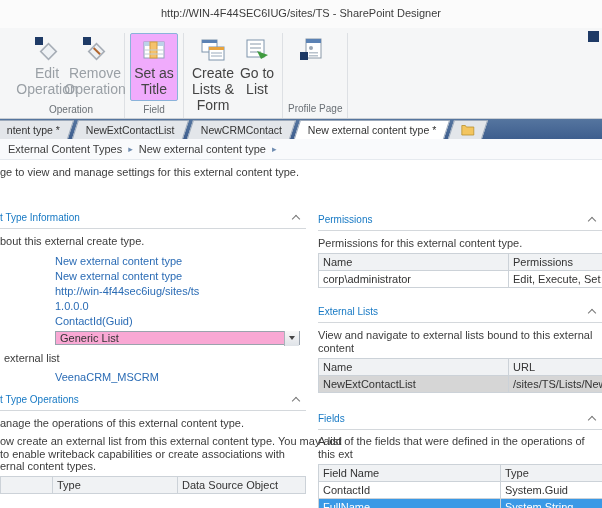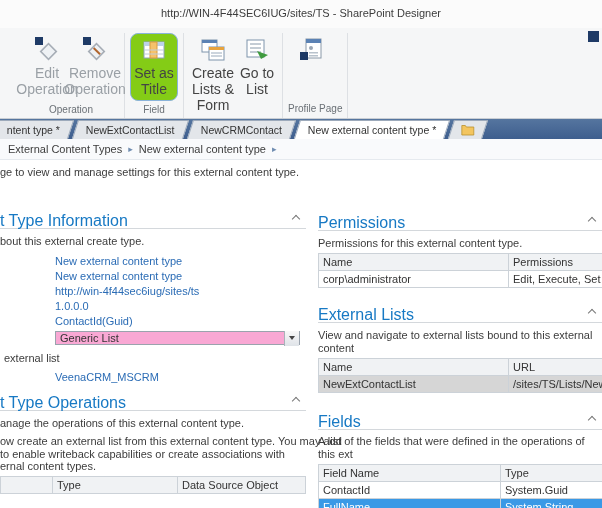--- a/index.html
+++ b/index.html
@@ -6,21 +6,21 @@
   html,body{width:602px;height:508px;overflow:hidden;}
   body{font-family:"Liberation Sans","DejaVu Sans",sans-serif;font-size:11px;color:#333;background:#fff;position:relative;}
 
   .titlebar{height:28px;background:#fbfbfb;text-align:center;padding-top:7px;color:#3c3c3c;}
 
   .ribbon{position:absolute;top:28px;left:0;right:0;height:91px;background:#f5f6f7;border-bottom:1px solid #c9ced4;display:flex;align-items:stretch;padding:5px 0 0 18px;}
   .rgroup{display:flex;flex-direction:column;padding:0 5px;border-right:1px solid #dde0e4;}
   .rbtns{display:flex;align-items:flex-start;}
   .rbtn{width:48px;display:flex;flex-direction:column;align-items:center;text-align:center;font-size:14px;line-height:1.15;color:#444;padding:3px 1px;border:1px solid transparent;border-radius:2px;cursor:default;}
   .rbtn.disabled{color:#9aa0a6;}
-  .rbtn.selected{background:#84cc16;border-color:#8ab3da;border-radius:8px;}
+  .rbtn.selected{background:#f0abfc;border-color:#8ab3da;}
   .rbtn.narrow{width:40px;}
   .ricon{width:26px;height:26px;margin-bottom:2px;}
   .rgroup-label{margin-top:auto;text-align:center;font-size:10px;color:#6a7076;padding:3px 0 4px;}
   .corner-square{position:absolute;top:3px;right:3px;width:11px;height:11px;background:#1e3a66;}
 
   .tabstrip{position:absolute;top:119px;left:0;right:0;height:20px;background:linear-gradient(#55759f,#3e5e8e);display:flex;align-items:flex-end;overflow:hidden;}
   .tab{height:19px;margin-right:4px;background:#e3e6ea;border:1px solid #9daabb;border-bottom:none;transform:skewX(-18deg);display:flex;align-items:center;padding:0 10px;cursor:default;}
   .tab-text{transform:skewX(18deg);font-size:10.5px;color:#333;white-space:nowrap;}
   .tab.active{background:#fff;}
   .tab.first{margin-left:-30px;padding-left:36px;}
@@ -29,21 +29,21 @@
 
   .breadcrumb{position:absolute;top:139px;left:0;right:0;height:21px;background:#f9fafc;border-bottom:1px solid #e6eaef;display:flex;align-items:center;padding-left:8px;gap:6px;}
   .bc-item{color:#3c3c3c;}
   .bc-arrow{color:#6f8cb0;font-size:9px;}
 
   .page-desc{position:absolute;top:166px;left:0;color:#3c3c3c;}
 
   .leftcol{position:absolute;top:210px;left:0;width:306px;}
   .rightcol{position:absolute;top:212px;left:318px;width:284px;}
 
-  .sect-hd{position:relative;color:#1779c4;font-size:16px;padding:2px 0 4px;border-bottom:1px solid #d4d8dc;height:19px;}
+  .sect-hd{position:relative;color:#1779c4;font-size:10px;padding:2px 0 4px;border-bottom:1px solid #d4d8dc;height:19px;}
   .collapse-btn{position:absolute;right:4px;top:3px;width:12px;height:12px;cursor:default;}
   .chev{display:block;width:6px;height:6px;border-left:1.5px solid #777;border-top:1.5px solid #777;transform:rotate(45deg);margin:3px auto 0;}
   .sect-desc{margin-top:6px;color:#3c3c3c;line-height:13px;}
 
   .info-rows{margin-top:6px;}
   .info-row{height:15px;line-height:15px;padding-left:55px;white-space:nowrap;}
   a.lnk{color:#2b6cb5;text-decoration:none;cursor:pointer;}
 
   .dd-row{margin-top:2px;height:17px;position:relative;padding-left:55px;}
   .dd{width:245px;height:14px;border:1px solid #9aa3ad;background:#f9a8d4;display:flex;align-items:center;cursor:default;}

